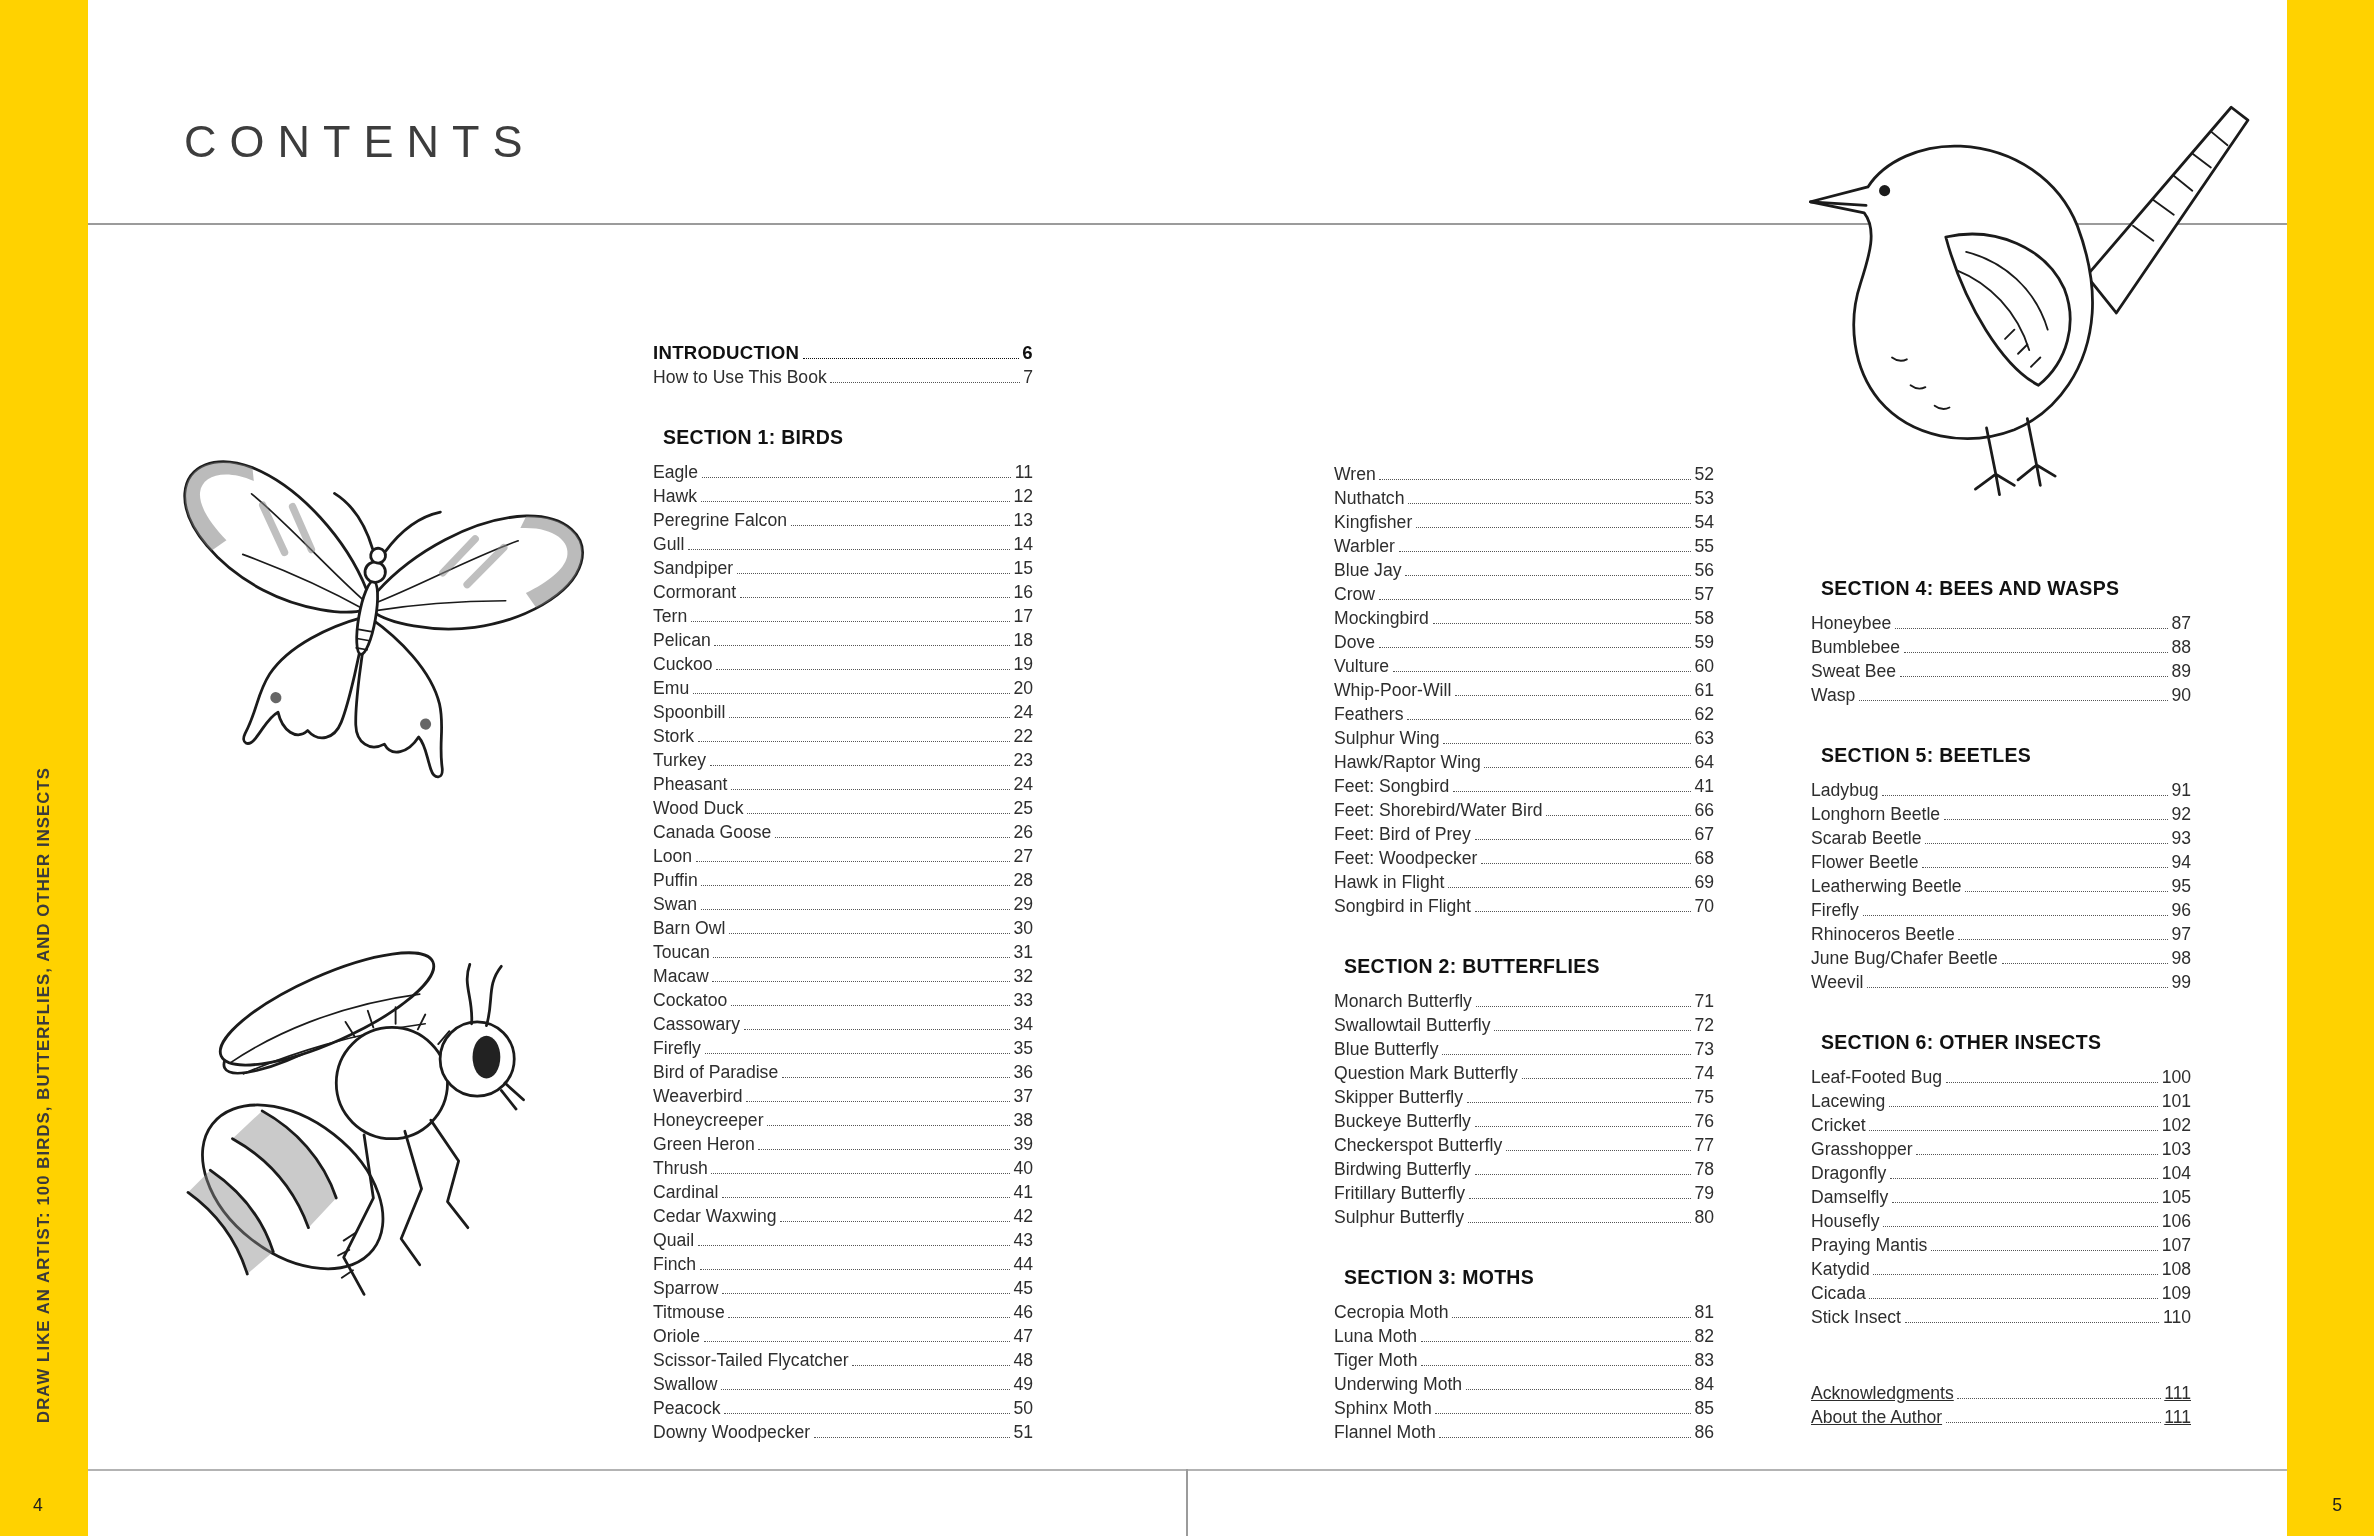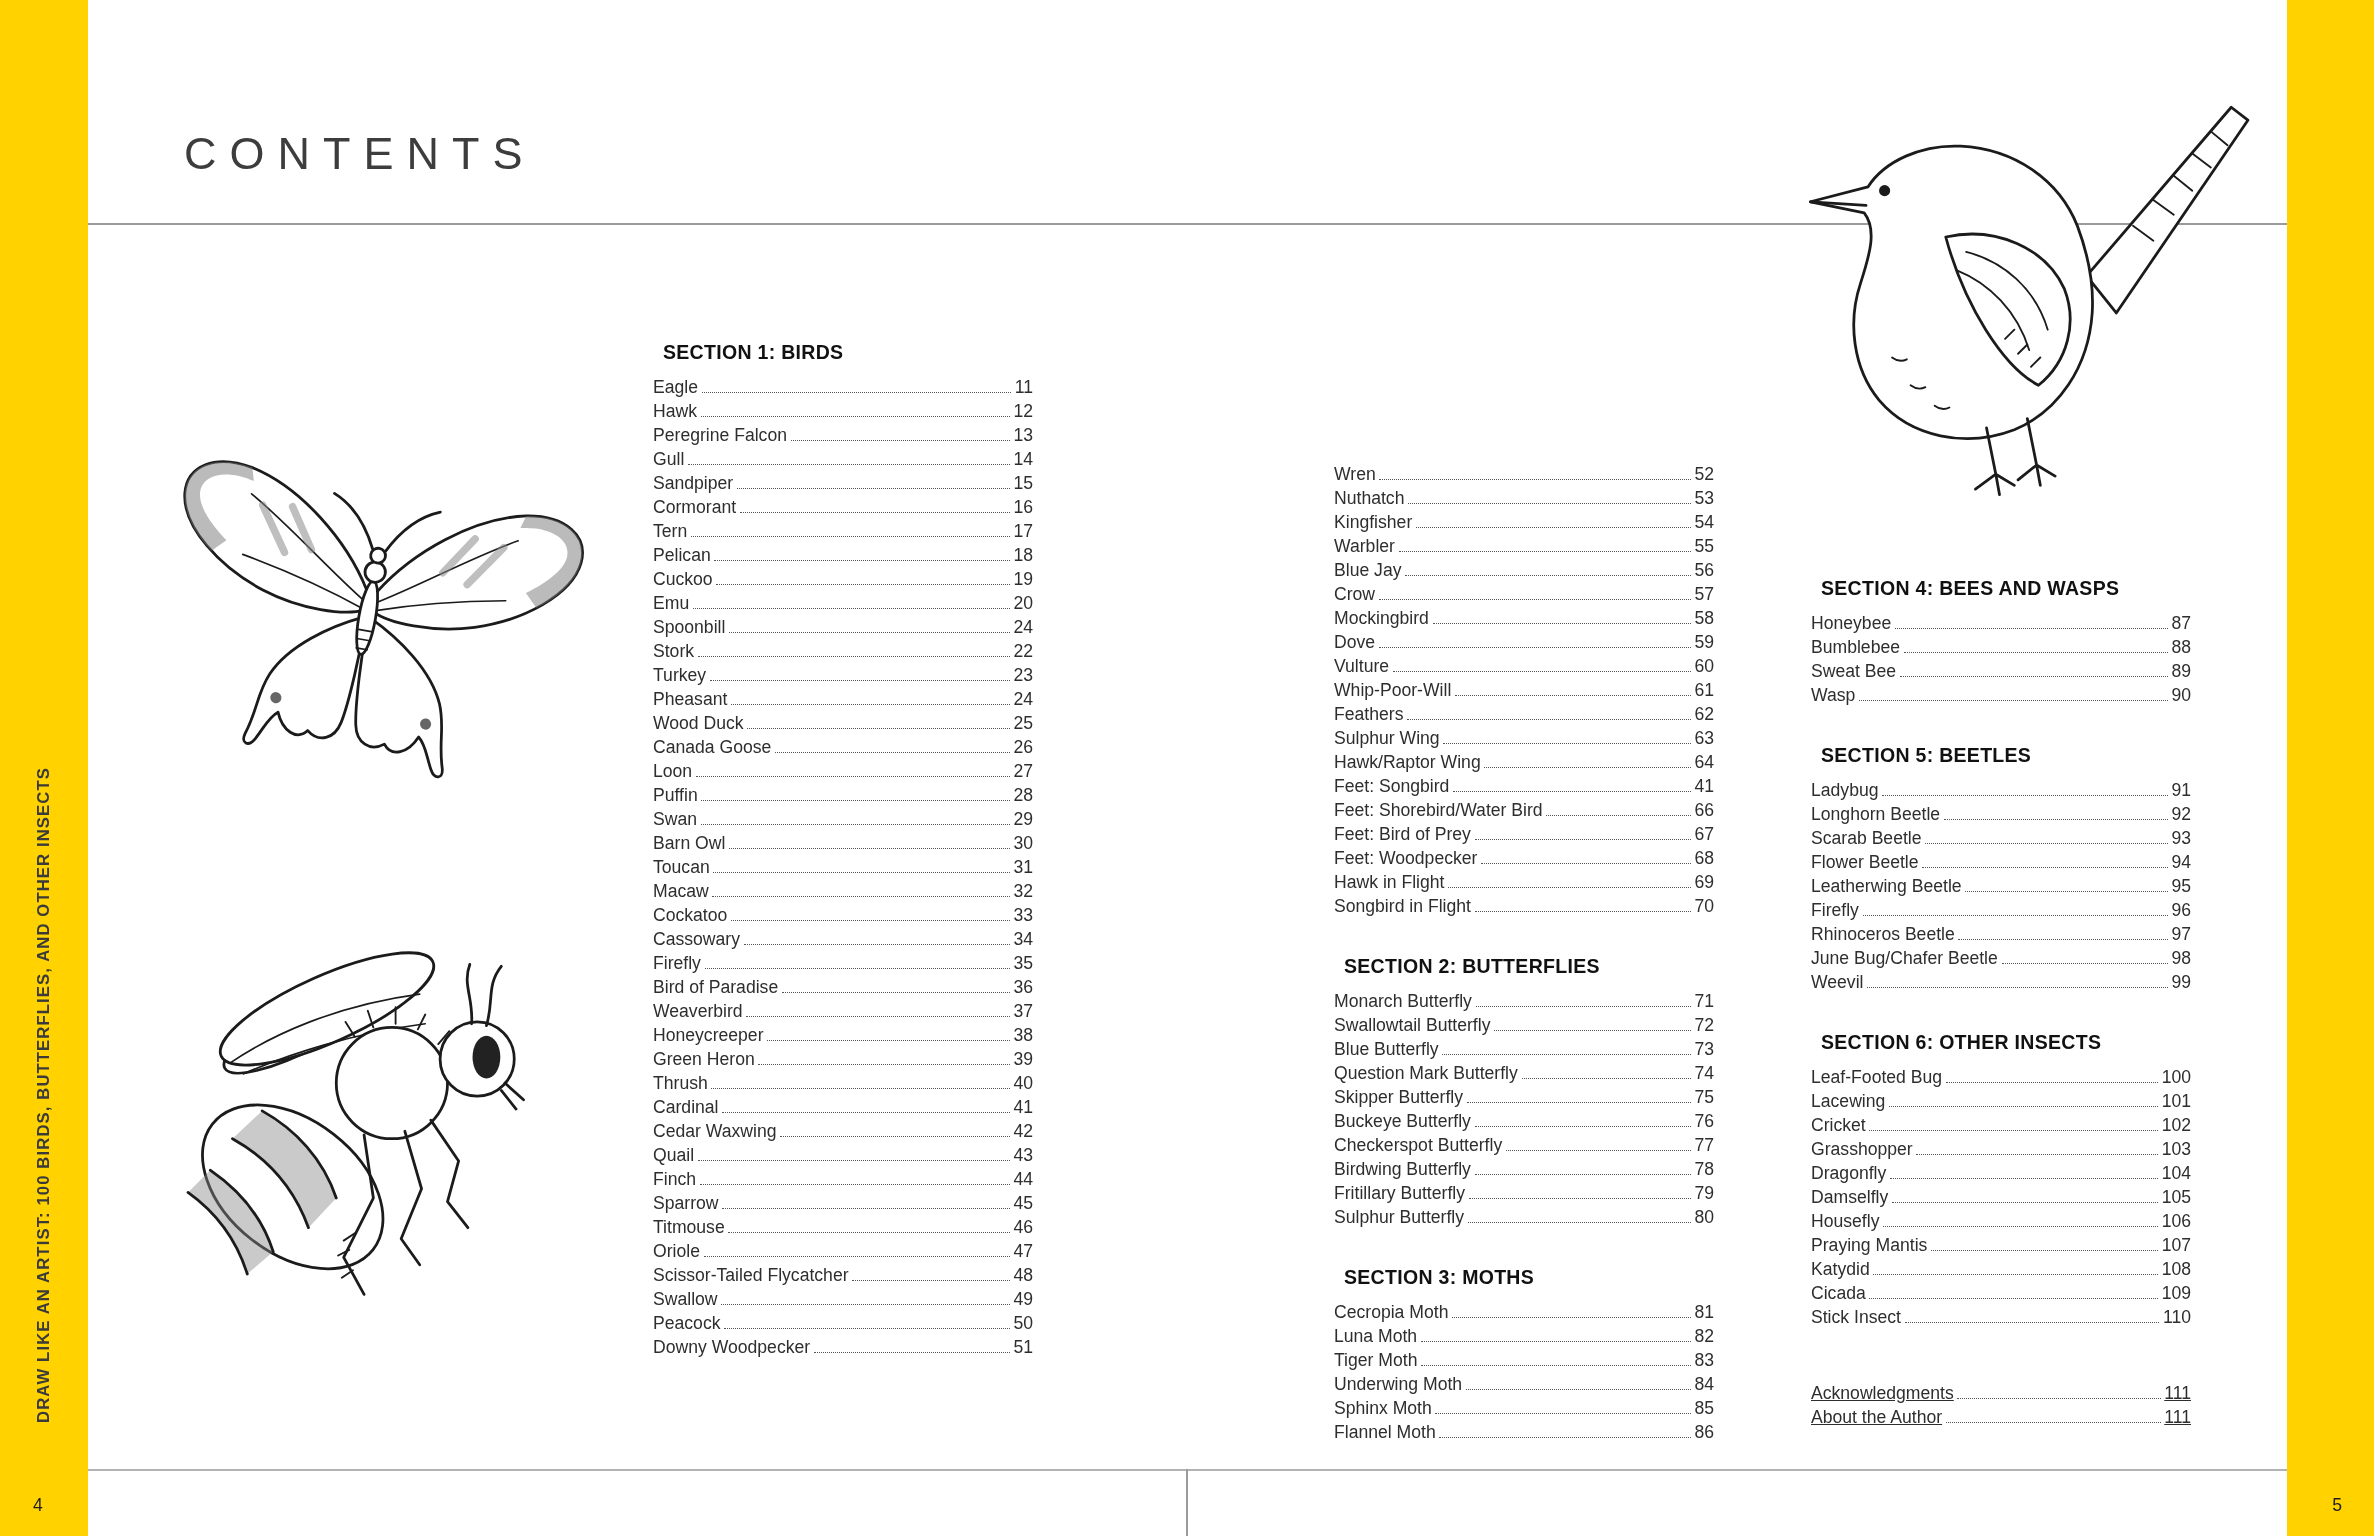--- a/index.html
+++ b/index.html
@@ -4,21 +4,21 @@
 <style>
   html,body{margin:0;padding:0;background:#e8e8e8;}
   .page{
     position:relative;width:2375px;height:1536px;background:#ffffff;
     font-family:"Liberation Sans",sans-serif;color:#2d2d2d;overflow:hidden;
   }
   .strip{position:absolute;top:0;bottom:0;width:88px;background:#ffd200;}
   .strip.left{left:0;} .strip.right{right:0;}
 
   .title{
-    position:absolute;left:184px;top:128px;font-size:45px;letter-spacing:13px;
+    position:absolute;left:184px;top:116px;font-size:45px;letter-spacing:13px;
     color:#3d3d3d;font-weight:400;
   }
   .rule-top{position:absolute;left:88px;right:88px;top:223px;height:1.9px;background:#9b9b9b;z-index:1;}
   .rule-bottom{position:absolute;left:88px;right:88px;top:1469px;height:1.9px;background:#b3b3b3;}
   .gutter{position:absolute;left:1186px;top:1469px;height:67px;width:1.9px;background:#9b9b9b;}
 
   .spine{position:absolute;left:0;top:733px;width:88px;height:724px;
     display:flex;align-items:center;justify-content:center;}
   .spine span{
     writing-mode:vertical-rl;transform:rotate(180deg);white-space:nowrap;
@@ -139,20 +139,32 @@
         <path d="M150,300 q8,6 16,2 M170,330 q8,6 16,2 M196,352 q8,6 16,2" fill="none" stroke-width="2"></path>
         <path d="M252,376 L262,426 M262,426 L240,442 M262,426 L266,448 M262,426 L282,438" fill="none"></path>
         <path d="M296,366 L306,416 M306,416 L286,432 M306,416 L310,438 M306,416 L326,428" fill="none"></path>
       </g>
     </svg>
   </div>
 
   <div>
       <div class="toc-col toc-col-0">
         <div class="toc-block">
+          <div class="toc-entry strong">
+            <span class="lbl">INTRODUCTION</span>
+            <span class="dots"></span>
+            <span class="pg">6</span>
+          </div>
+          <div class="toc-entry">
+            <span class="lbl">How to Use This Book</span>
+            <span class="dots"></span>
+            <span class="pg">7</span>
+          </div>
+        </div>
+        <div class="toc-block">
           <div class="toc-heading">SECTION 1: BIRDS</div>
           <div class="toc-entry">
             <span class="lbl">Eagle</span>
             <span class="dots"></span>
             <span class="pg">11</span>
           </div>
           <div class="toc-entry">
             <span class="lbl">Hawk</span>
             <span class="dots"></span>
             <span class="pg">12</span>

